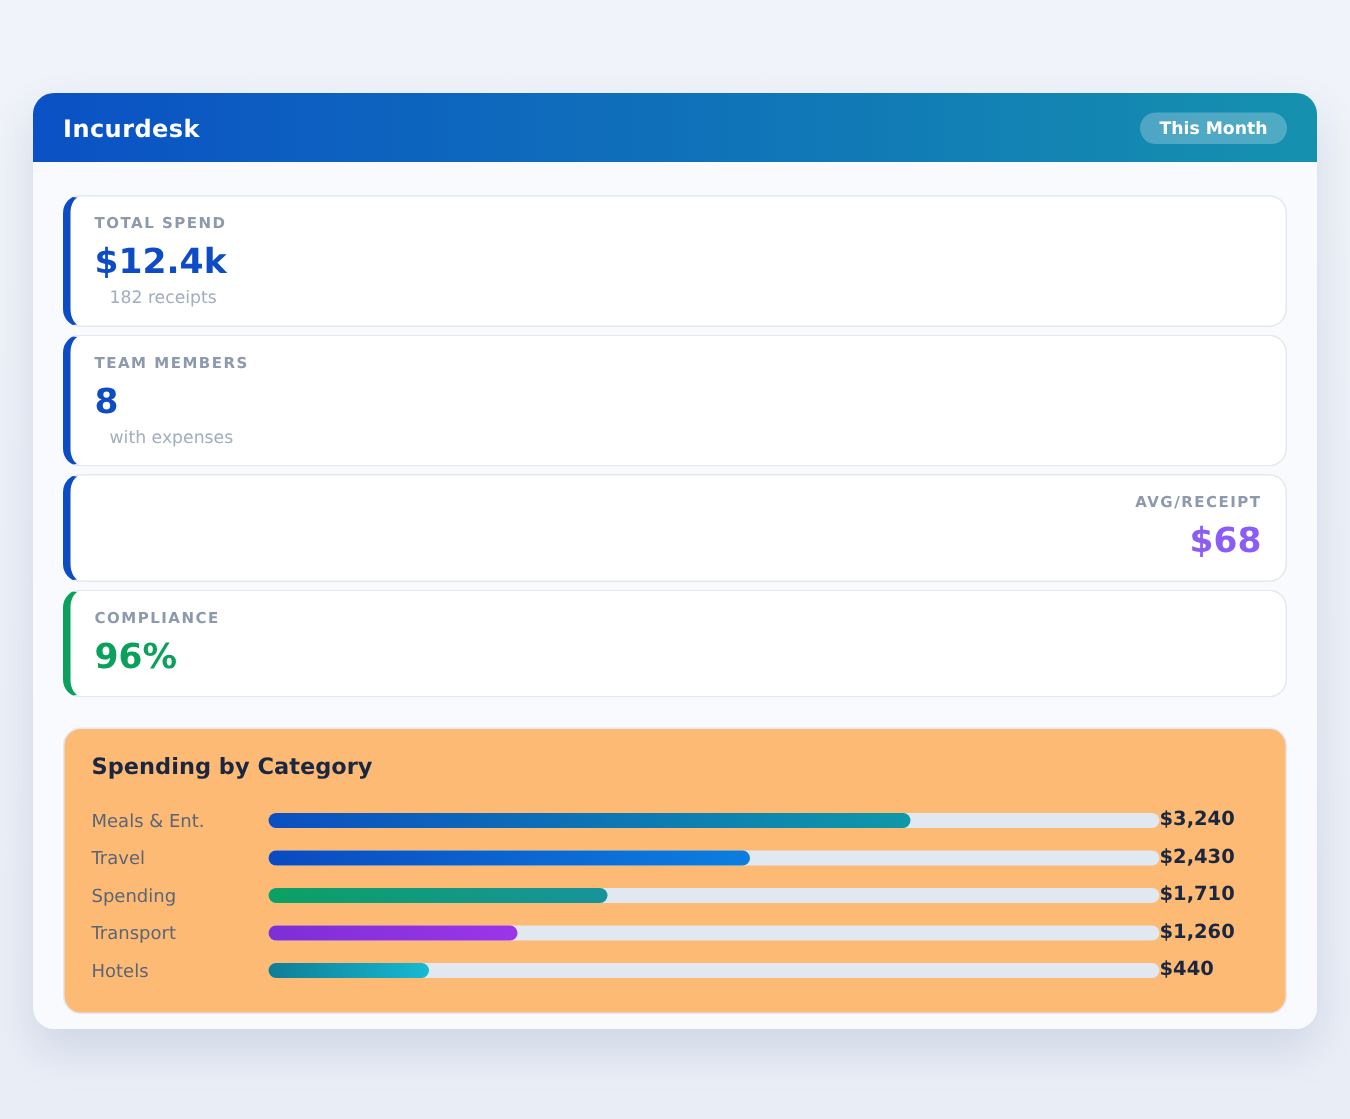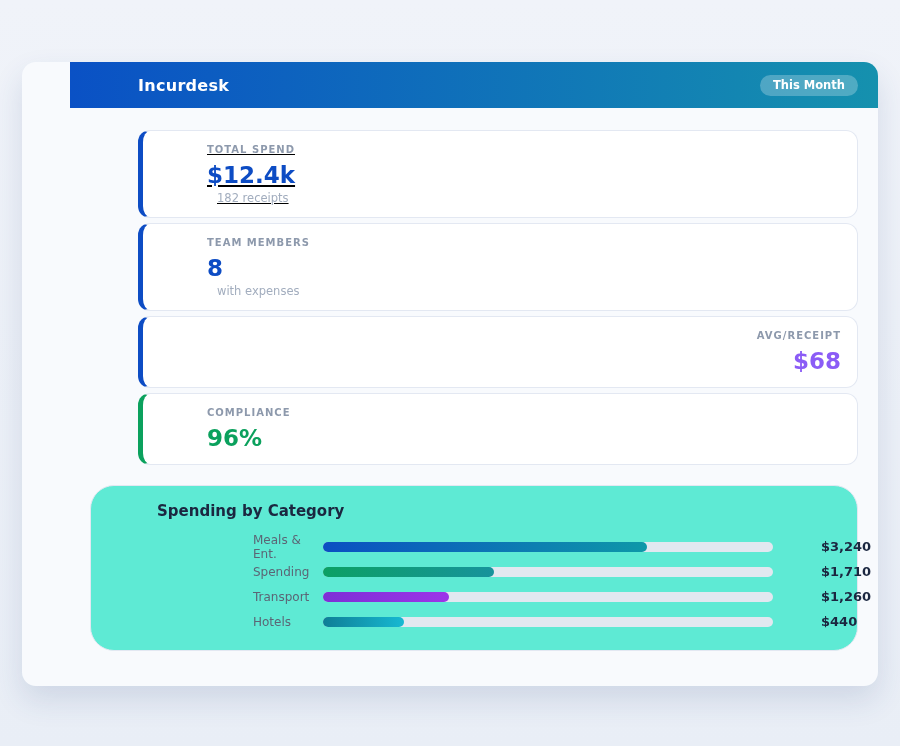--- a/index.html
+++ b/index.html
@@ -1,15 +1,15 @@
 <!DOCTYPE html>
 <html><head>
 <meta charset="utf-8">
 <style>
-  * { box-sizing: border-box; padding-left: 48px; }
+  * { box-sizing: border-box; }
   html, body { margin: 0; padding: 0; }
   body {
     width: 900px; height: 746px;
     background: linear-gradient(180deg, #f0f3f9 0%, #e9eef6 100%);
     font-family: "DejaVu Sans", "Liberation Sans", sans-serif;
     position: relative;
   }
   .panel {
     position: absolute; left: 22px; top: 62px;
     width: 856px; height: 624px;
@@ -46,23 +46,23 @@
     font-size: 10px; font-weight: bold; color: #8d99ac;
     letter-spacing: 1px; line-height: 13px;
   }
   .stat-value {
     font-size: 23px; font-weight: bold; line-height: 28px; margin-top: 5px;
   }
   .stat-sub {
     font-size: 11.5px; color: #a2adbe; line-height: 13px; margin-top: 3px; margin-left: 10px;
   }
   .chart-card {
-    background: #5eead4;
+    background: #fdba74;
     border: 1px solid #e3e8f2;
-    border-radius: 24px;
+    border-radius: 12px;
     padding: 16px 18px;
     margin-top: 20px;
   }
   .chart-title {
     font-size: 15px; font-weight: bold; color: #1b2740;
     margin: 0 0 14px; line-height: 18px;
   }
   .chart-row { display: flex; align-items: center; height: 25px; }
   .row-label { width: 118px; font-size: 12px; color: #5b6575; }
   .bar-track {
@@ -82,21 +82,21 @@
 </head>
 <body>
 
 <div class="panel">
   <header class="topbar" id="topbar" style="background: linear-gradient(90deg, rgb(10, 81, 197), rgb(21, 145, 174));">
     <h1 class="app-title">Incurdesk</h1>
     <span class="badge">This Month</span>
   </header>
   <div class="content">
     <div id="stats-container">
-        <div class="stat-card" style="border-left-color: rgb(13, 76, 196); text-decoration: underline;">
+        <div class="stat-card" style="border-left-color: rgb(13, 76, 196);">
           <div class="stat-label">TOTAL SPEND</div>
           <div class="stat-value" style="color: rgb(13, 76, 196);">$12.4k</div>
           <div class="stat-sub">182 receipts</div>
         </div>
         <div class="stat-card" style="border-left-color: rgb(13, 76, 196);">
           <div class="stat-label">TEAM MEMBERS</div>
           <div class="stat-value" style="color: rgb(13, 76, 196);">8</div>
           <div class="stat-sub">with expenses</div>
         </div>
         <div class="stat-card" style="border-left-color: rgb(13, 76, 196); text-align: right;">
@@ -112,20 +112,27 @@
       <h2 class="chart-title">Spending by Category</h2>
       <div id="chart-rows">
           <div class="chart-row">
             <span class="row-label">Meals &amp; Ent.</span>
             <span class="bar-track" style="background: rgb(226, 232, 240);">
               <span class="bar-fill" style="width: 72%; background: linear-gradient(90deg, rgb(11, 79, 194), rgb(14, 152, 168));"></span>
             </span>
             <span class="row-value">$3,240</span>
           </div>
           <div class="chart-row">
+            <span class="row-label">Travel</span>
+            <span class="bar-track" style="background: rgb(226, 232, 240);">
+              <span class="bar-fill" style="width: 54%; background: linear-gradient(90deg, rgb(11, 74, 192), rgb(12, 126, 224));"></span>
+            </span>
+            <span class="row-value">$2,430</span>
+          </div>
+          <div class="chart-row">
             <span class="row-label">Spending</span>
             <span class="bar-track" style="background: rgb(226, 232, 240);">
               <span class="bar-fill" style="width: 38%; background: linear-gradient(90deg, rgb(12, 160, 100), rgb(23, 147, 156));"></span>
             </span>
             <span class="row-value">$1,710</span>
           </div>
           <div class="chart-row">
             <span class="row-label">Transport</span>
             <span class="bar-track" style="background: rgb(226, 232, 240);">
               <span class="bar-fill" style="width: 28%; background: linear-gradient(90deg, rgb(125, 47, 214), rgb(156, 53, 232));"></span>

